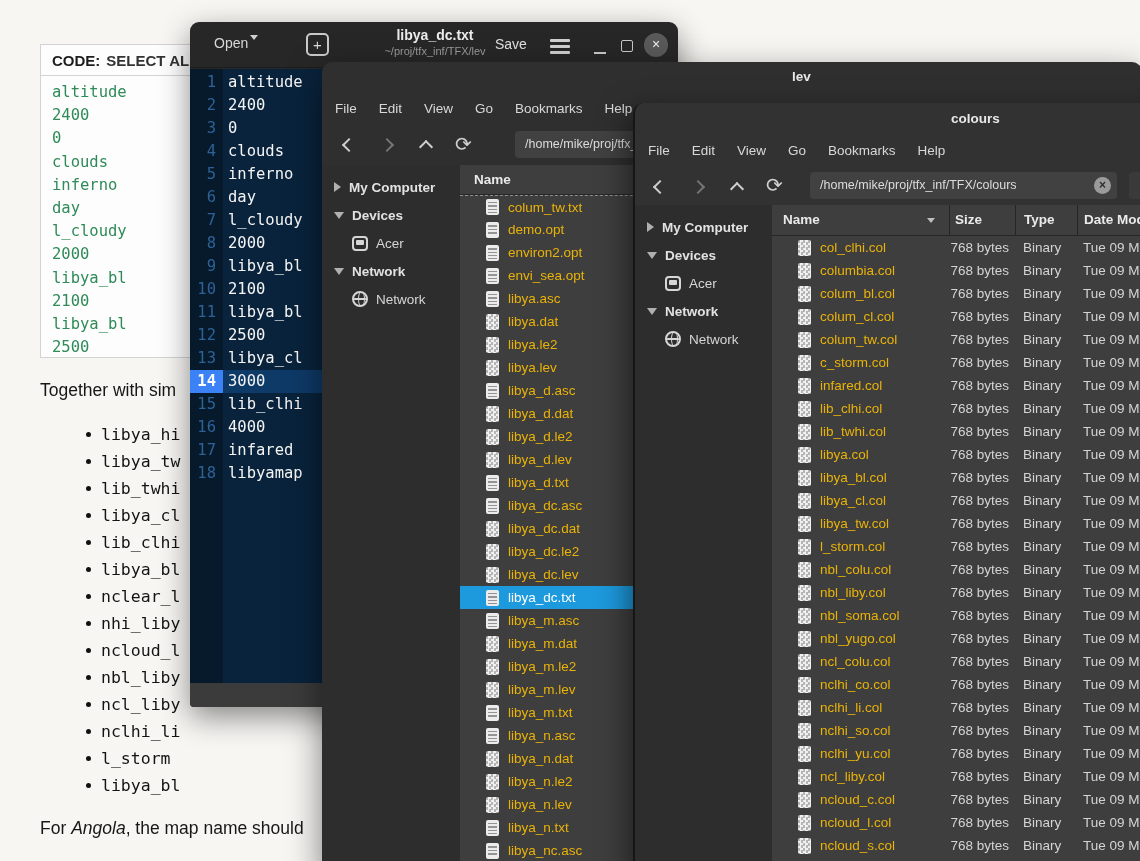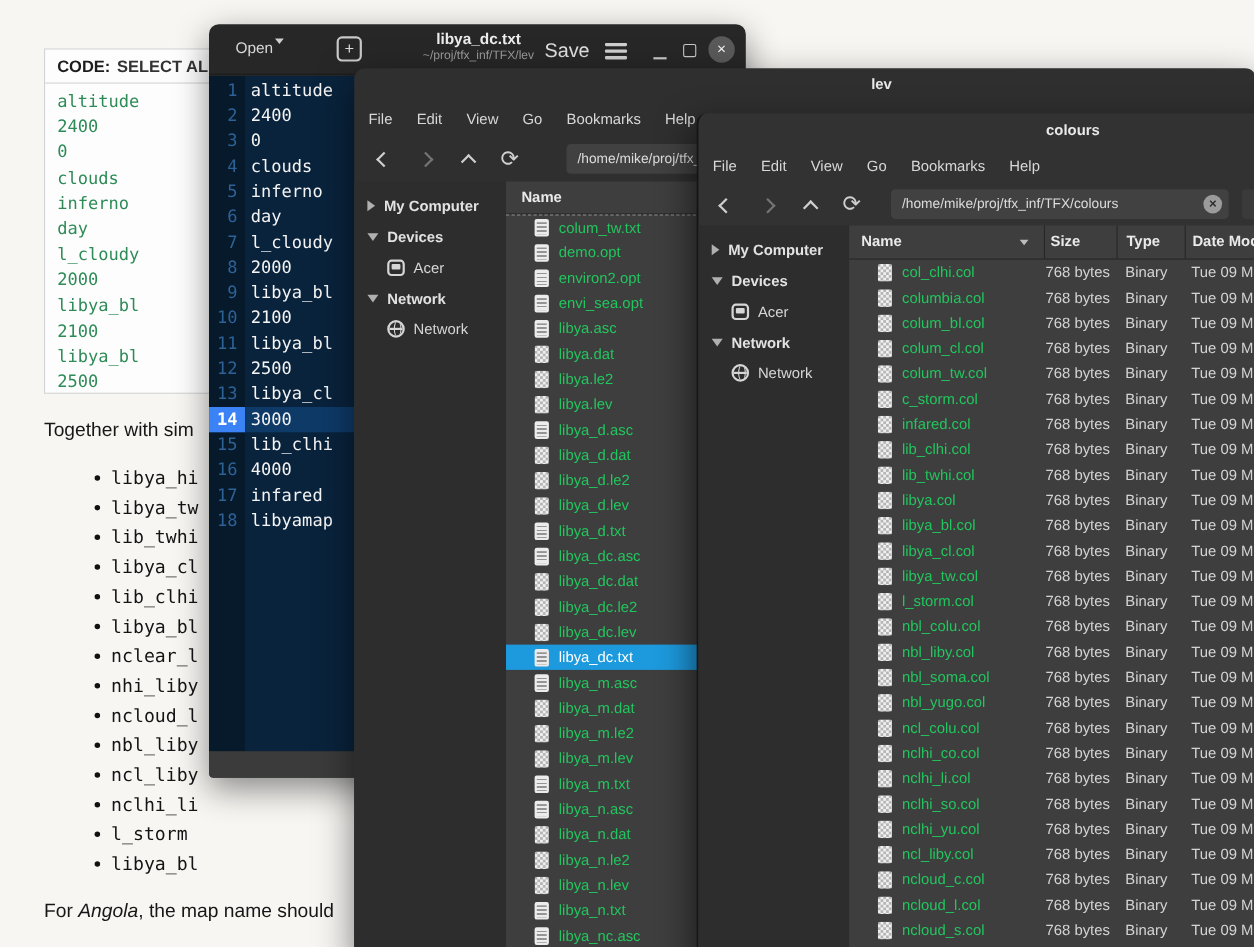--- a/index.html
+++ b/index.html
@@ -22,21 +22,21 @@
 
   
   .win-editor { position:absolute; left:190px; top:22px; width:488px; height:685px; background:#272727; border-radius:9px 9px 4px 4px; box-shadow:0 10px 30px rgba(0,0,0,.45); z-index:10; overflow:hidden; }
   .ed-titlebar { position:relative; height:46px; border-bottom:1px solid #1d1d1d; }
   .open-btn { position:absolute; left:24px; top:13px; display:flex; gap:2px; font-size:14px; color:#d8d8d8; cursor:default; }
   .caret-down { width:0; height:0; border-top:5px solid #cfcfcf; border-left:4.5px solid transparent; border-right:4.5px solid transparent; }
   .newtab-btn { position:absolute; left:116px; top:11px; width:23px; height:23px; border:2px solid #c9c9c9; border-radius:5px; color:#dcdcdc; font-size:15px; line-height:19px; text-align:center; }
   .ed-title-wrap { position:absolute; left:245px; top:5px; transform:translateX(-50%); text-align:center; }
   .ed-title { font-size:14px; font-weight:bold; color:#ececec; line-height:17px; }
   .ed-subtitle { font-size:11px; color:#9b9b9b; line-height:14px; }
-  .save-btn { position:absolute; left:305px; top:14px; font-size:18px; color:#e0e0e0; }
+  .save-btn { position:absolute; left:305px; top:14px; font-size:14px; color:#e0e0e0; }
   .burger { position:absolute; left:360px; top:17px; width:20px; }
   .burger i { display:block; height:2.5px; background:#d0d0d0; margin-bottom:3.5px; border-radius:1px; }
   .btn-min { position:absolute; left:404px; top:30px; width:12px; height:2px; background:#c9c9c9; }
   .btn-max { position:absolute; left:431px; top:18px; width:12px; height:12px; border:1.5px solid #c9c9c9; border-radius:2px; }
   .btn-close { position:absolute; left:454px; top:11px; width:24px; height:24px; border-radius:50%; background:#5a5a5a; color:#f0f0f0; font-size:14px; line-height:23px; text-align:center; }
   .editor-area { position:absolute; top:47px; left:0; right:0; bottom:24px; display:flex; overflow:hidden; }
   .gutter { width:33px; background:#071A2C; padding-top:2px; flex:none; }
   .gnum { height:23px; line-height:23px; text-align:right; padding-right:7px; font-family:"DejaVu Sans Mono", monospace; font-size:15.5px; color:#2d6296; }
   .gnum.cur { color:#fff; font-weight:bold; background:#3b82f6; }
   .elines { flex:1; background:#09233C; padding-top:2px; }
@@ -82,21 +82,21 @@
   .win-lev .fm-title { left:470px; }
   .win-lev .chev.back { left:22px; } .win-lev .chev.fwd { left:60px; } .win-lev .chev.up { left:99px; }
   .win-lev .refresh { left:133px; }
   .win-lev .pathfield { left:193px; top:6px; width:430px; }
   .win-lev .fm-body { top:103px; }
   .win-lev .fm-side { width:138px; }
   .win-lev .list-header { padding-left:14px; }
   .f-row { height:23px; display:flex; align-items:center; gap:9px; padding-left:26px; }
   .f-row.first { border-top:1px dashed #8f8f8f; }
   .f-row.selected { background:#1d99dd; }
-  .f-name { font-size:13.5px; color:#22c55e; white-space:nowrap; }
+  .f-name { font-size:13.5px; color:#eab308; white-space:nowrap; }
   .f-row.selected .f-name { color:#fff; }
 
   
   .win-colours { position:absolute; left:633px; top:103px; width:557px; height:769px; background:#323232; border-left:2px solid #161616; border-radius:10px 0 0 0; box-shadow:-4px 10px 30px rgba(0,0,0,.5); z-index:30; }
   .win-colours .fm-titlebar { height:32px; }
   .win-colours .fm-title { left:316px; top:8px; }
   .win-colours .fm-toolbar { height:38px; }
   .win-colours .chev.back { left:20px; } .win-colours .chev.fwd { left:58px; } .win-colours .chev.up { left:97px; }
   .win-colours .refresh { left:131px; top:6px; }
   .win-colours .pathfield { left:175px; top:5px; width:307px; padding-right:12px; }

